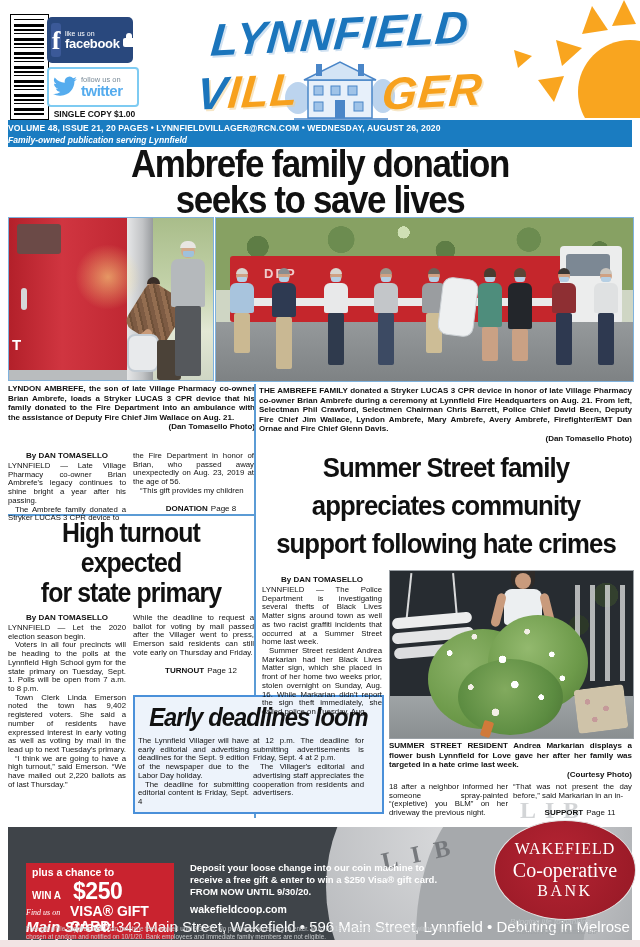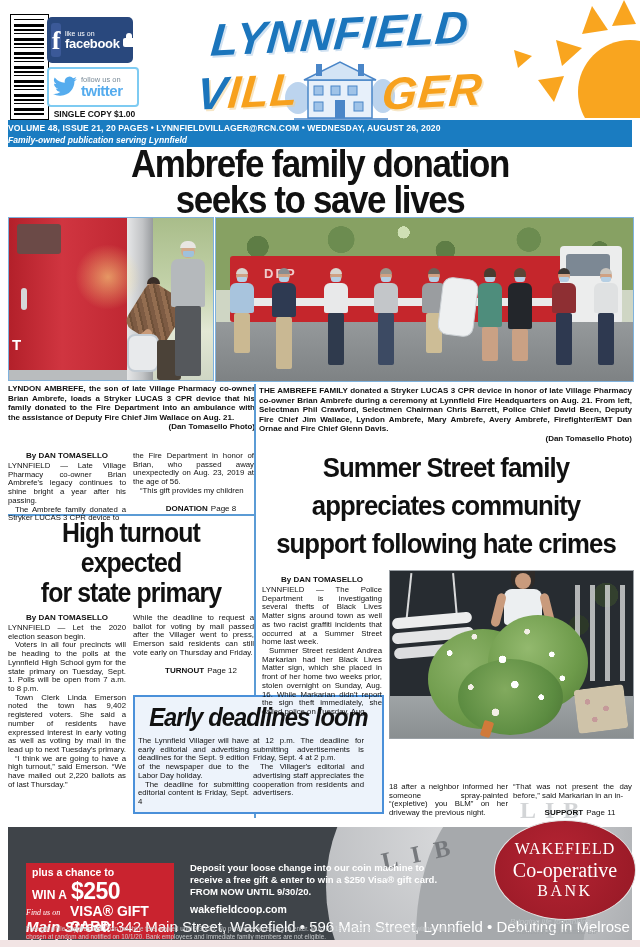--- a/index.html
+++ b/index.html
@@ -66,21 +66,21 @@
   .coin{position:absolute;left:318px;top:-105px;width:330px;height:330px;border-radius:50%;
         background:radial-gradient(circle at 38% 35%,#d8d9db,#b9bbbe 55%,#8f9295);}
   .coinletters{position:absolute;left:55px;top:118px;font:bold 24px "Liberation Serif",serif;color:#76797d;letter-spacing:14px;transform:rotate(-12deg);}
   .profile{position:absolute;left:90px;top:70px;width:170px;height:240px;background:#a6a9ac;
            border-radius:46% 54% 40% 52%/60% 48% 52% 40%;}
   .redeem{position:absolute;left:56px;top:2px;white-space:nowrap;}
   .redeem .big{font-size:26px;font-weight:900;letter-spacing:-.5px;}
   .redeem .sm{font-size:10.5px;margin-left:8px;}
   .redbox{position:absolute;left:18px;top:36px;width:148px;background:#c9232f;padding:4px 6px;box-sizing:border-box;line-height:1.1;}
   .redbox .r1{font-size:10.5px;font-weight:bold;}
-  .redbox .r2a{font-size:12px;font-weight:bold;margin-right:4px;}
+  .redbox .r2a{font-size:10px;font-weight:bold;margin-right:12px;}
   .redbox .r2b{font-size:23px;font-weight:900;letter-spacing:-.5px;}
   .redbox .r3{font-size:14px;font-weight:bold;padding-left:38px;}
   .deposit{position:absolute;left:182px;top:35px;width:248px;font-size:9.5px;font-weight:bold;line-height:1.28;}
   .wurl{font-size:10.5px;font-weight:bold;margin-top:5px;}
   .findus{position:absolute;left:18px;top:81px;line-height:1.2;}
   .findus .f1{font-size:8px;font-style:italic;font-family:"Liberation Serif",serif;}
   .findus .f2{font-size:15px;}
   .fineprint{position:absolute;left:18px;top:98px;width:442px;font-size:6.3px;line-height:1.25;color:#c7cacc;}
   .oval{left:494px;top:820px;width:140px;height:98px;background:radial-gradient(circle at 45% 40%,#b52433,#9c1b28 75%);
         border:1.5px solid #e3e3e3;border-radius:50%;z-index:3;display:flex;flex-direction:column;justify-content:center;
@@ -363,20 +363,24 @@
         radial-gradient(circle 4px at 48% 40%,#fff 90%,transparent),radial-gradient(circle 3px at 62% 18%,#f3efe6 90%,transparent),
         radial-gradient(circle 3px at 76% 36%,#fff 90%,transparent),radial-gradient(circle 4px at 55% 60%,#fff 90%,transparent),
         radial-gradient(circle 3px at 30% 62%,#f3efe6 90%,transparent),radial-gradient(circle 3px at 70% 70%,#fff 90%,transparent),
         radial-gradient(circle 4px at 44% 82%,#f3efe6 90%,transparent),radial-gradient(circle 3px at 82% 55%,#fff 90%,transparent);"></div>
       <div class="abs" style="left:64px;top:112px;width:10px;height:16px;background:#d07a3a;border-radius:2px;transform:rotate(18deg);"></div>
     </div>
     <div class="abs" style="left:186px;top:116px;width:50px;height:44px;background:#cfc3a9;border-radius:4px;transform:rotate(-7deg);
         background-image:radial-gradient(circle 3px at 25% 30%,#c59a9a 90%,transparent),radial-gradient(circle 3px at 60% 50%,#c59a9a 90%,transparent),radial-gradient(circle 3px at 35% 72%,#c59a9a 90%,transparent);"></div>
   </div>
 
+  <div class="abs" style="left:389px;top:741px;width:243px;">
+    <div class="caption">SUMMER STREET RESIDENT Andrea Markarian displays a flower bush Lynnfield for Love gave her after her family was targeted in a hate crime last week.</div>
+    <div class="credit">(Courtesy Photo)</div>
+  </div>
   <div class="abs col" style="left:389px;top:783px;width:119px;z-index:2;">
     <p class="noind">18 after a neighbor informed her someone spray-painted “(expletive) you BLM” on her driveway the previous night.</p>
   </div>
   <div class="abs col" style="left:513px;top:783px;width:119px;z-index:2;">
     <p class="noind">“That was not present the day before,” said Markarian in an in-</p>
     <div class="jump"><b>SUPPORT</b><span>Page 11</span></div>
   </div>
 
   <div class="abs ghost">LIB</div>
 

